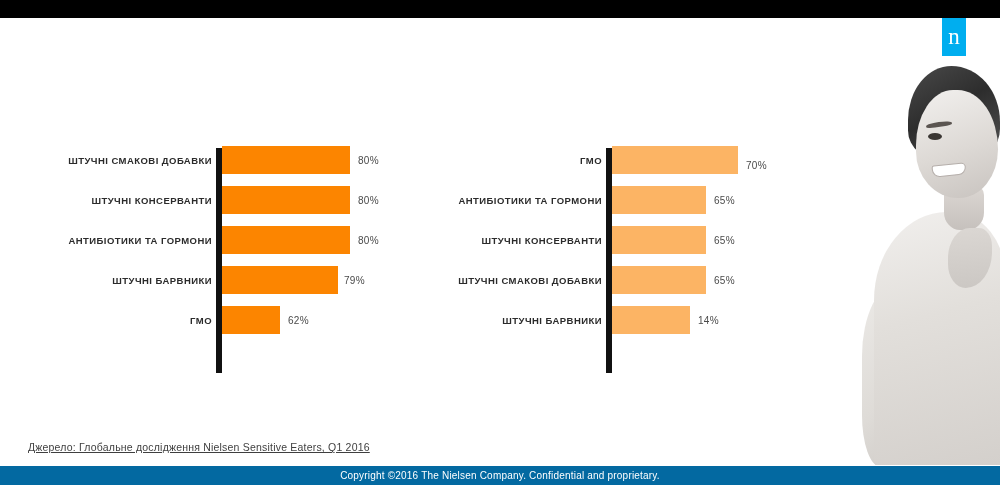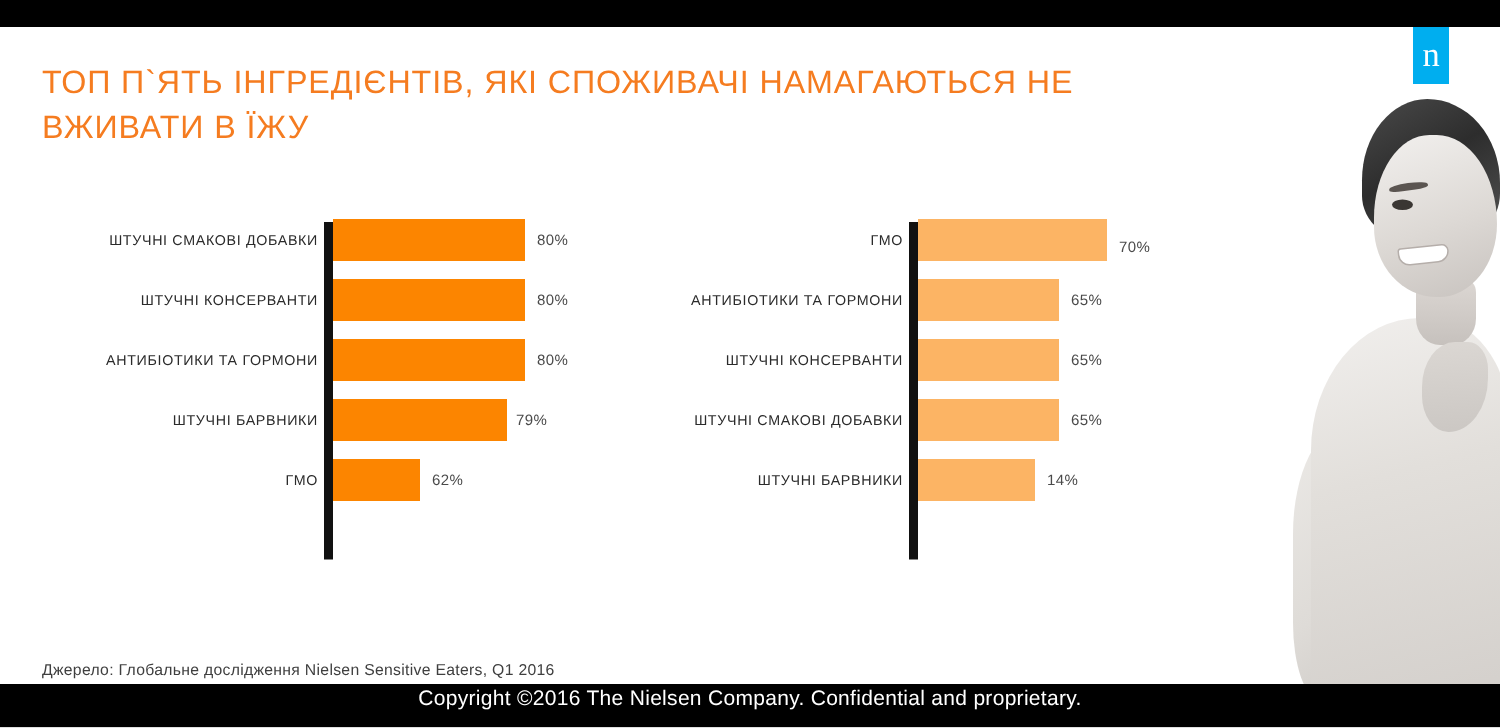--- a/index.html
+++ b/index.html
@@ -95,20 +95,21 @@
   .row-label {
     position: absolute;
     right: 238px;
     width: 210px;
     text-align: right;
     font-size: 9.5px;
     color: #2b2b2b;
     letter-spacing: 0.45px;
     text-transform: uppercase;
     white-space: nowrap;
+    font-weight: bold;
   }
 
   .bar {
     position: absolute;
     left: 192px;
     height: 28px;
     top: 6px;
   }
   .chart-left  .bar { background: #FC8500; }
   .chart-right .bar { background: #FCB464; }
@@ -199,45 +200,45 @@
 
   
   .source {
     position: absolute;
     left: 28px;
     top: 441px;
     font-size: 10.5px;
     color: #3f3f3f;
     letter-spacing: 0.2px;
     white-space: nowrap;
+    text-decoration: underline;
   }
   .copyright-bar {
     position: absolute;
     left: 0;
     bottom: 0;
     width: 1000px;
-    height: 29px;
-    background: #000000;
+    height: 19px;
+    background: #0369a1;
     color: #ffffff;
-    font-size: 14px;
+    font-size: 10px;
     line-height: 19px;
     text-align: center;
     letter-spacing: 0.2px;
   }
 </style>
 </head>
 <body>
 
 <div id="page">
 
   <div class="top-bar"></div>
 
   <div class="logo">n</div>
 
-  <h1 class="title">ТОП П`ЯТЬ ІНГРЕДІЄНТІВ, ЯКІ СПОЖИВАЧІ НАМАГАЮТЬСЯ НЕ ВЖИВАТИ В ЇЖУ</h1>
 
   <div class="chart chart-left">
     <div class="axis-line"></div>
 
     <div class="rows">
 
       <div class="row">
         <span class="row-label">ШТУЧНІ СМАКОВІ ДОБАВКИ</span>
         <div class="bar" style="width:128px;"></div>
         <span class="bar-value" style="left:328px;">80%</span>

